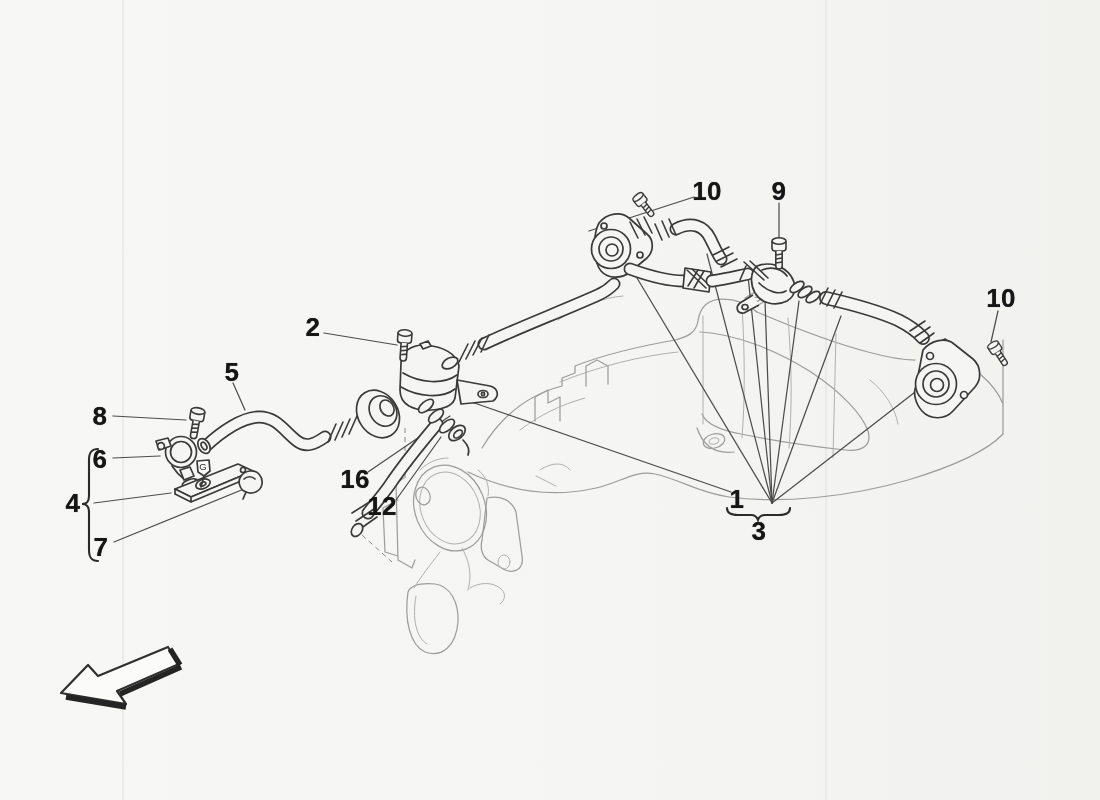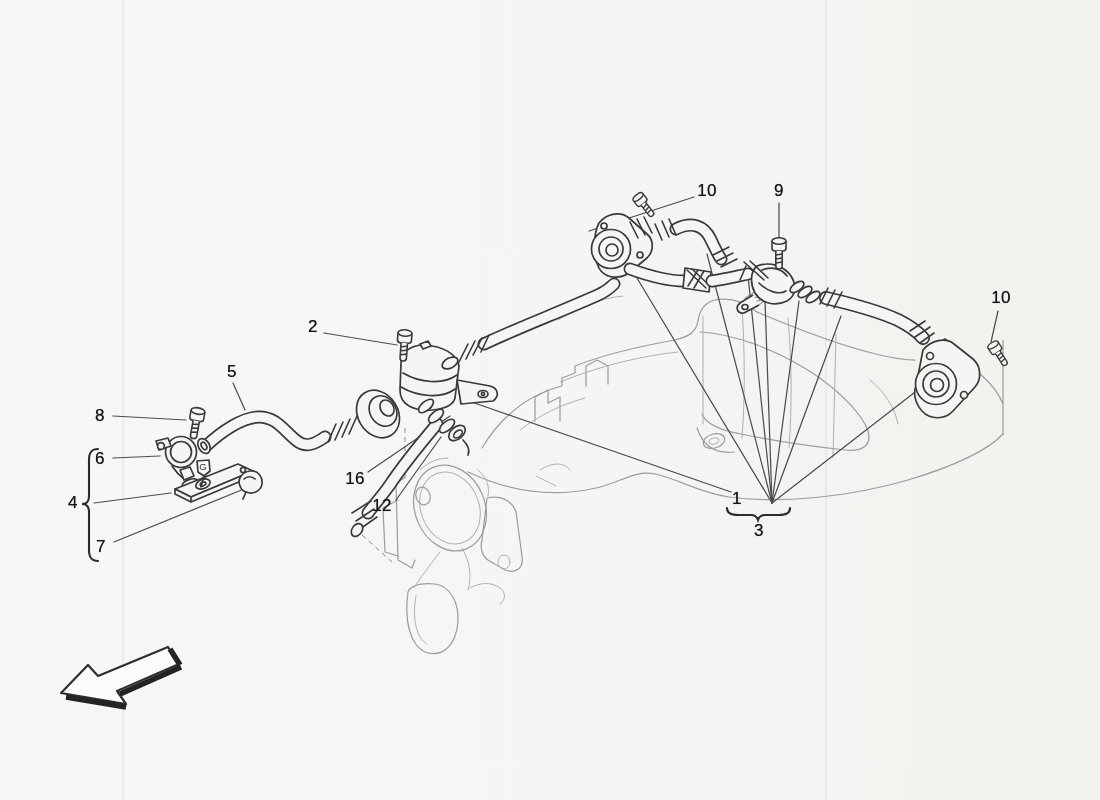--- a/index.html
+++ b/index.html
@@ -4,21 +4,21 @@
 <style>
   html,body{margin:0;padding:0;background:#e9e9e7;}
   .stage{
     position:relative;width:1100px;height:800px;overflow:hidden;
     background:linear-gradient(90deg,#f7f7f5 0%,#f5f5f3 55%,#f1f1ee 100%);
     font-family:"Liberation Sans", sans-serif;
   }
   .stage svg{position:absolute;inset:0;}
   .callout{
     position:absolute;transform:translate(-50%,-50%);
-    font-size:17px;font-weight:400;color:#161616;letter-spacing:.4px;
+    font-size:26px;font-weight:700;color:#161616;letter-spacing:.4px;
     text-shadow:0 0 .7px rgba(25,25,25,.8);
     user-select:none;white-space:nowrap;
   }
   
   .lt{stroke:#9d9d9d;stroke-width:1.25;fill:none;stroke-linecap:round;stroke-linejoin:round}
   .lt2{stroke:#b0b0ae;stroke-width:1;fill:none;stroke-linecap:round}
   .dk{stroke:#3a3a3a;stroke-width:1.7;fill:none;stroke-linecap:round;stroke-linejoin:round}
   .dkf{stroke:#3a3a3a;stroke-width:1.7;fill:#f5f5f3;stroke-linejoin:round}
   .dkw{stroke:#3a3a3a;stroke-width:1.7;fill:#fbfbfa;stroke-linejoin:round}
   .ld{stroke:#4d4d4d;stroke-width:1.25;fill:none;stroke-linecap:round}

